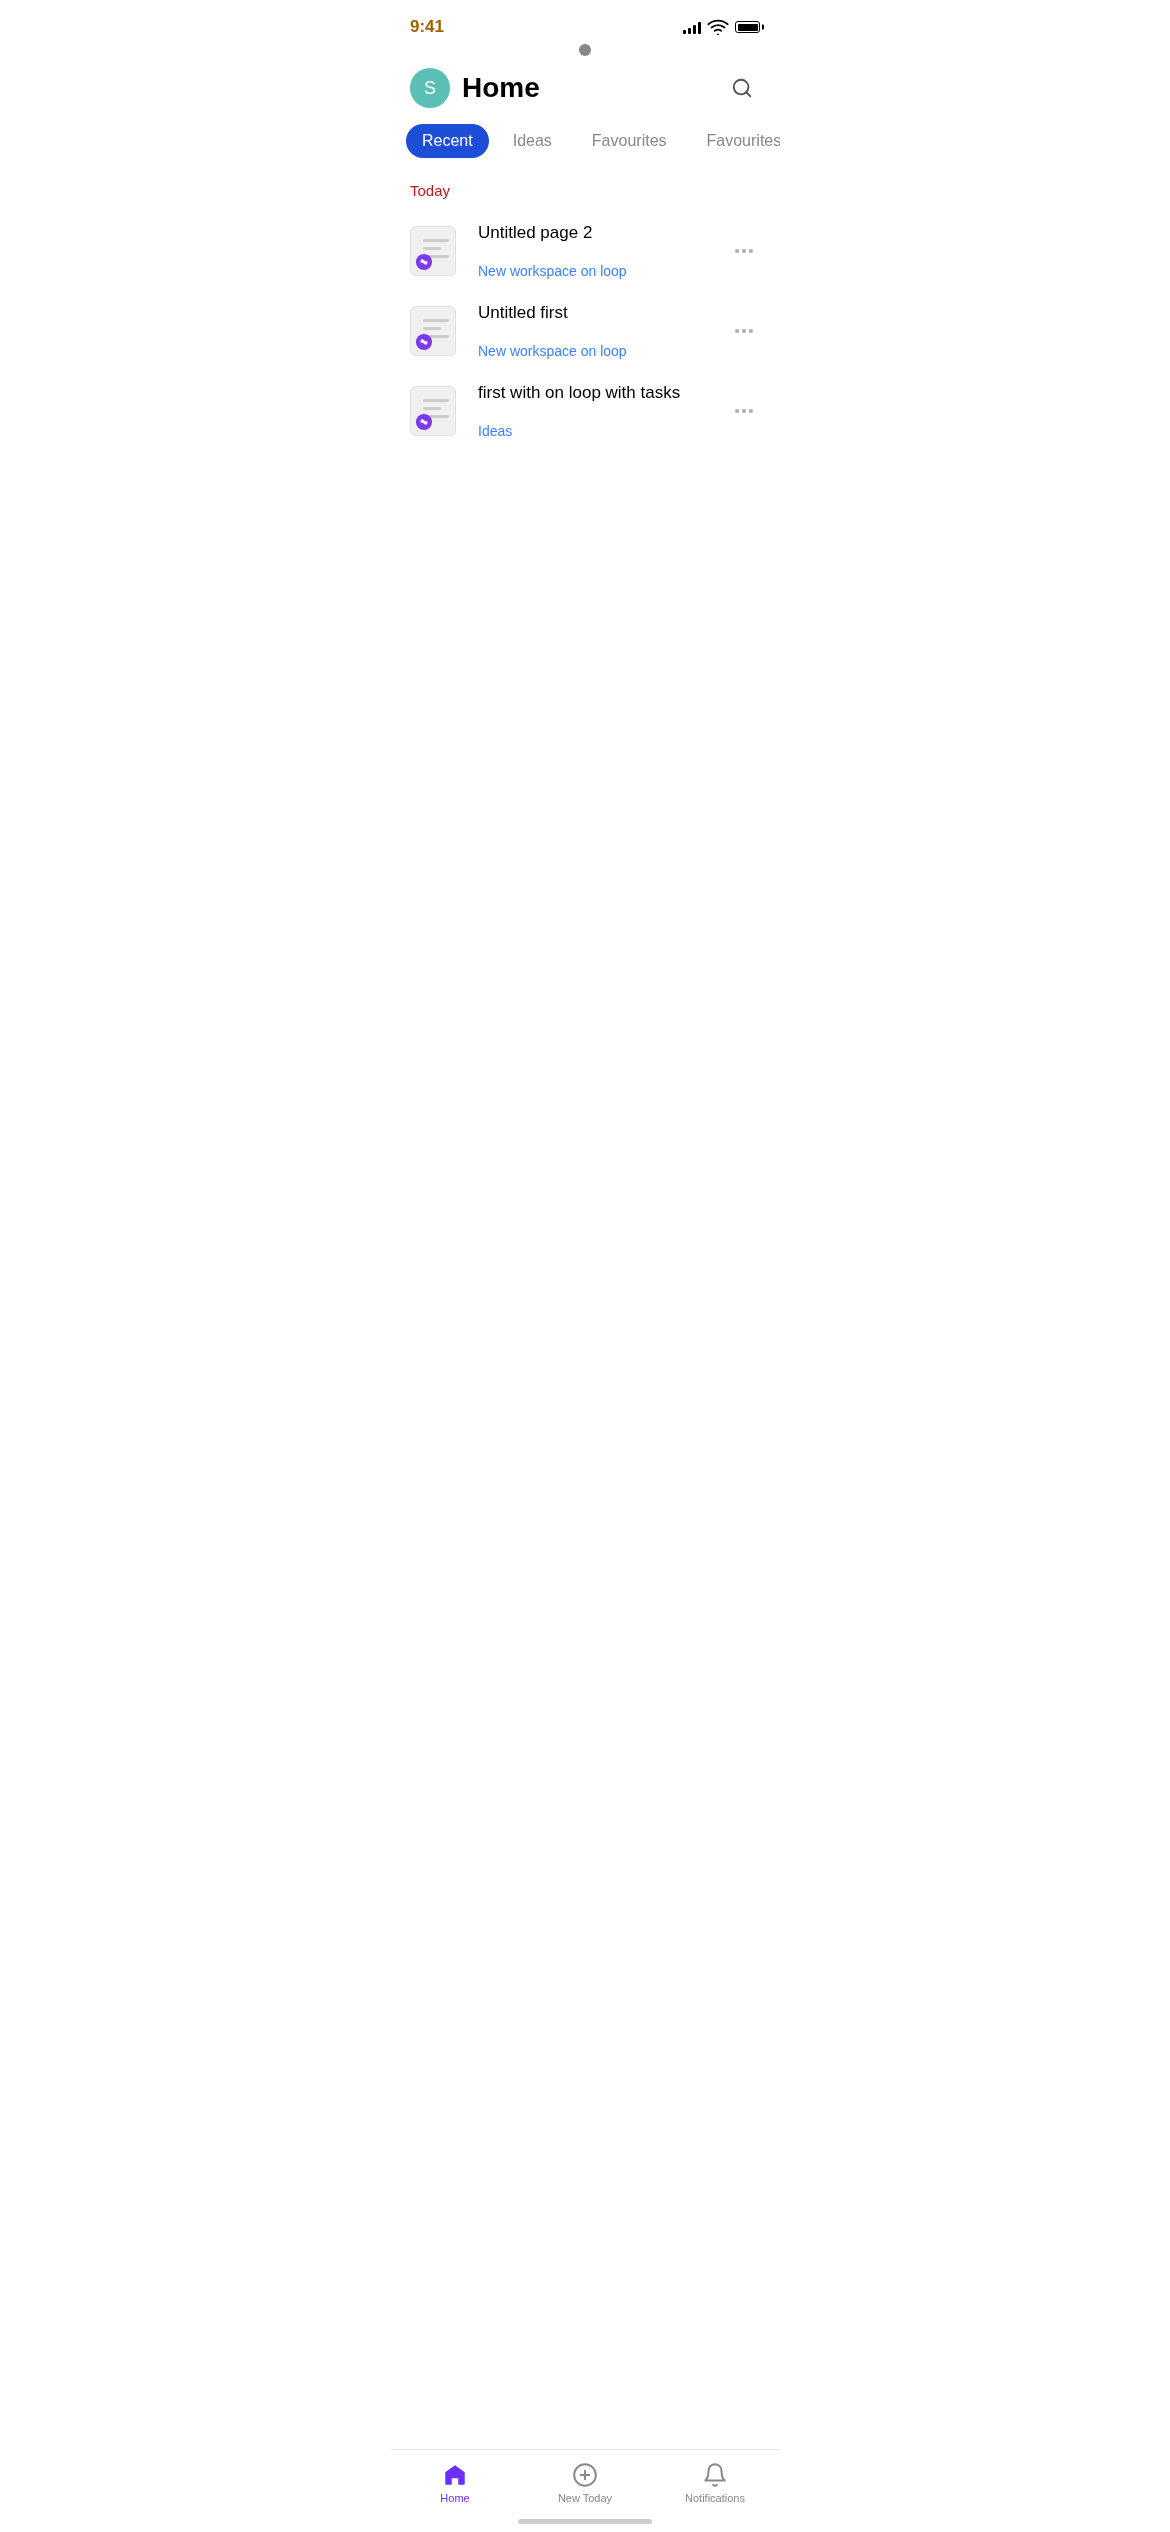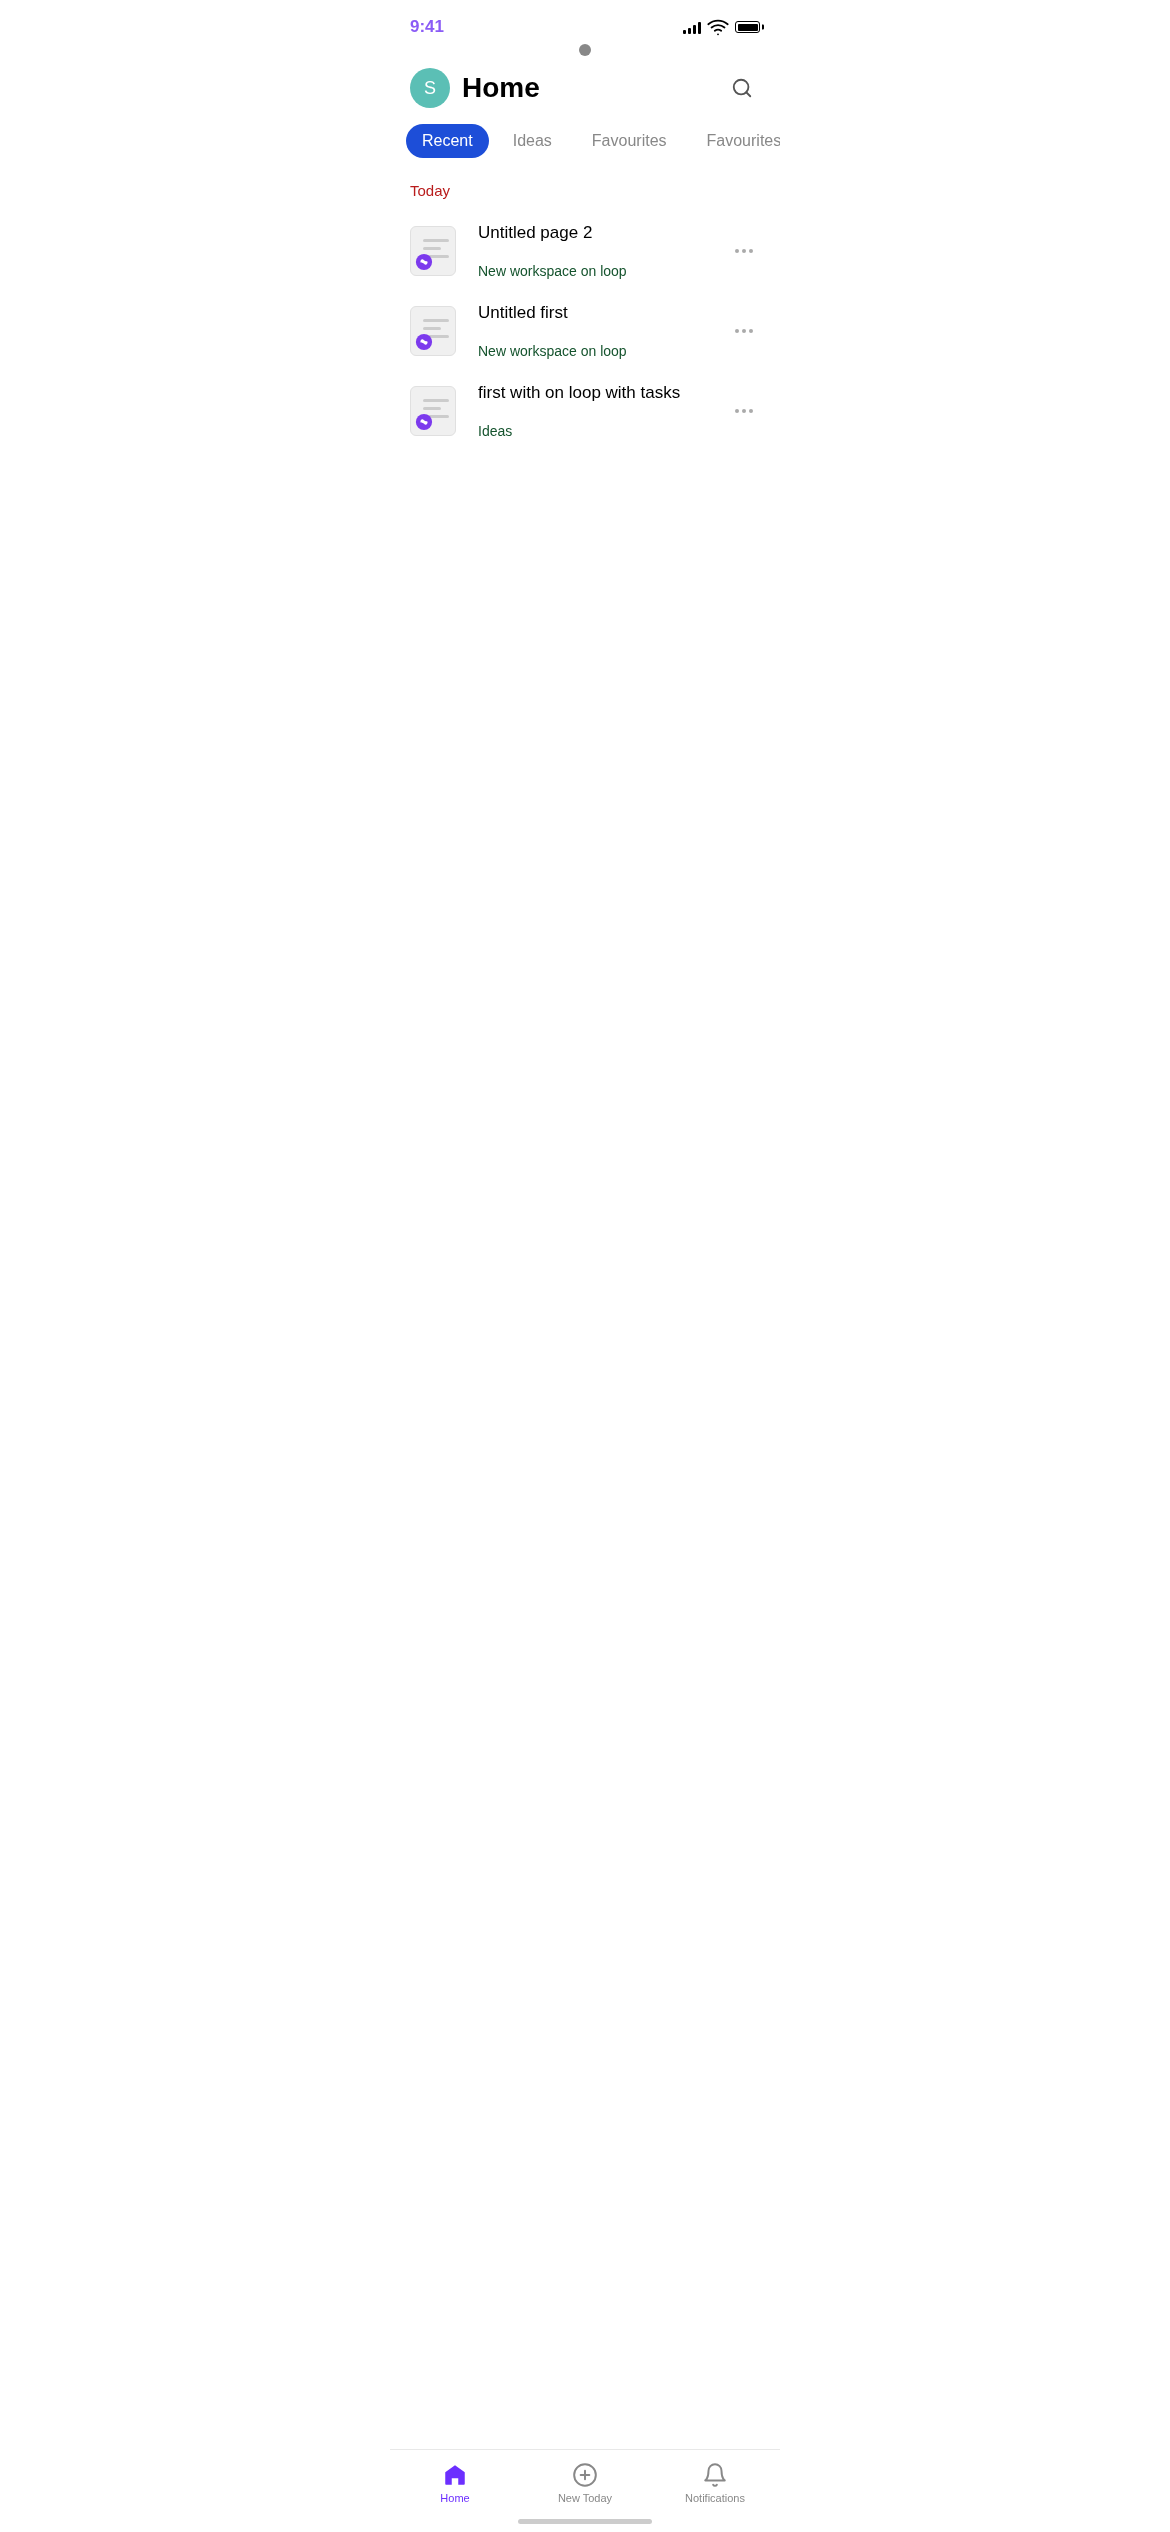--- a/index.html
+++ b/index.html
@@ -25,21 +25,21 @@
       display: flex;
       justify-content: space-between;
       align-items: center;
       padding: 14px 20px 8px;
       height: 48px;
     }
 
     .status-time {
       font-size: 17px;
       font-weight: 600;
-      color: #8b5cf6;
+      color: #a16207;
     }
 
     .status-icons {
       display: flex;
       align-items: center;
       gap: 6px;
     }
 
     .signal-bars {
       display: flex;
@@ -252,21 +252,21 @@
 
     .item-title {
       font-size: 17px;
       font-weight: 500;
       color: #000;
       margin-bottom: 3px;
     }
 
     .item-subtitle {
       font-size: 14px;
-      color: #14532d;
+      color: #3b82f6;
       margin-top: 20px;
     }
 
     .item-more-btn {
       width: 32px;
       height: 32px;
       display: flex;
       align-items: center;
       justify-content: center;
       cursor: pointer;

